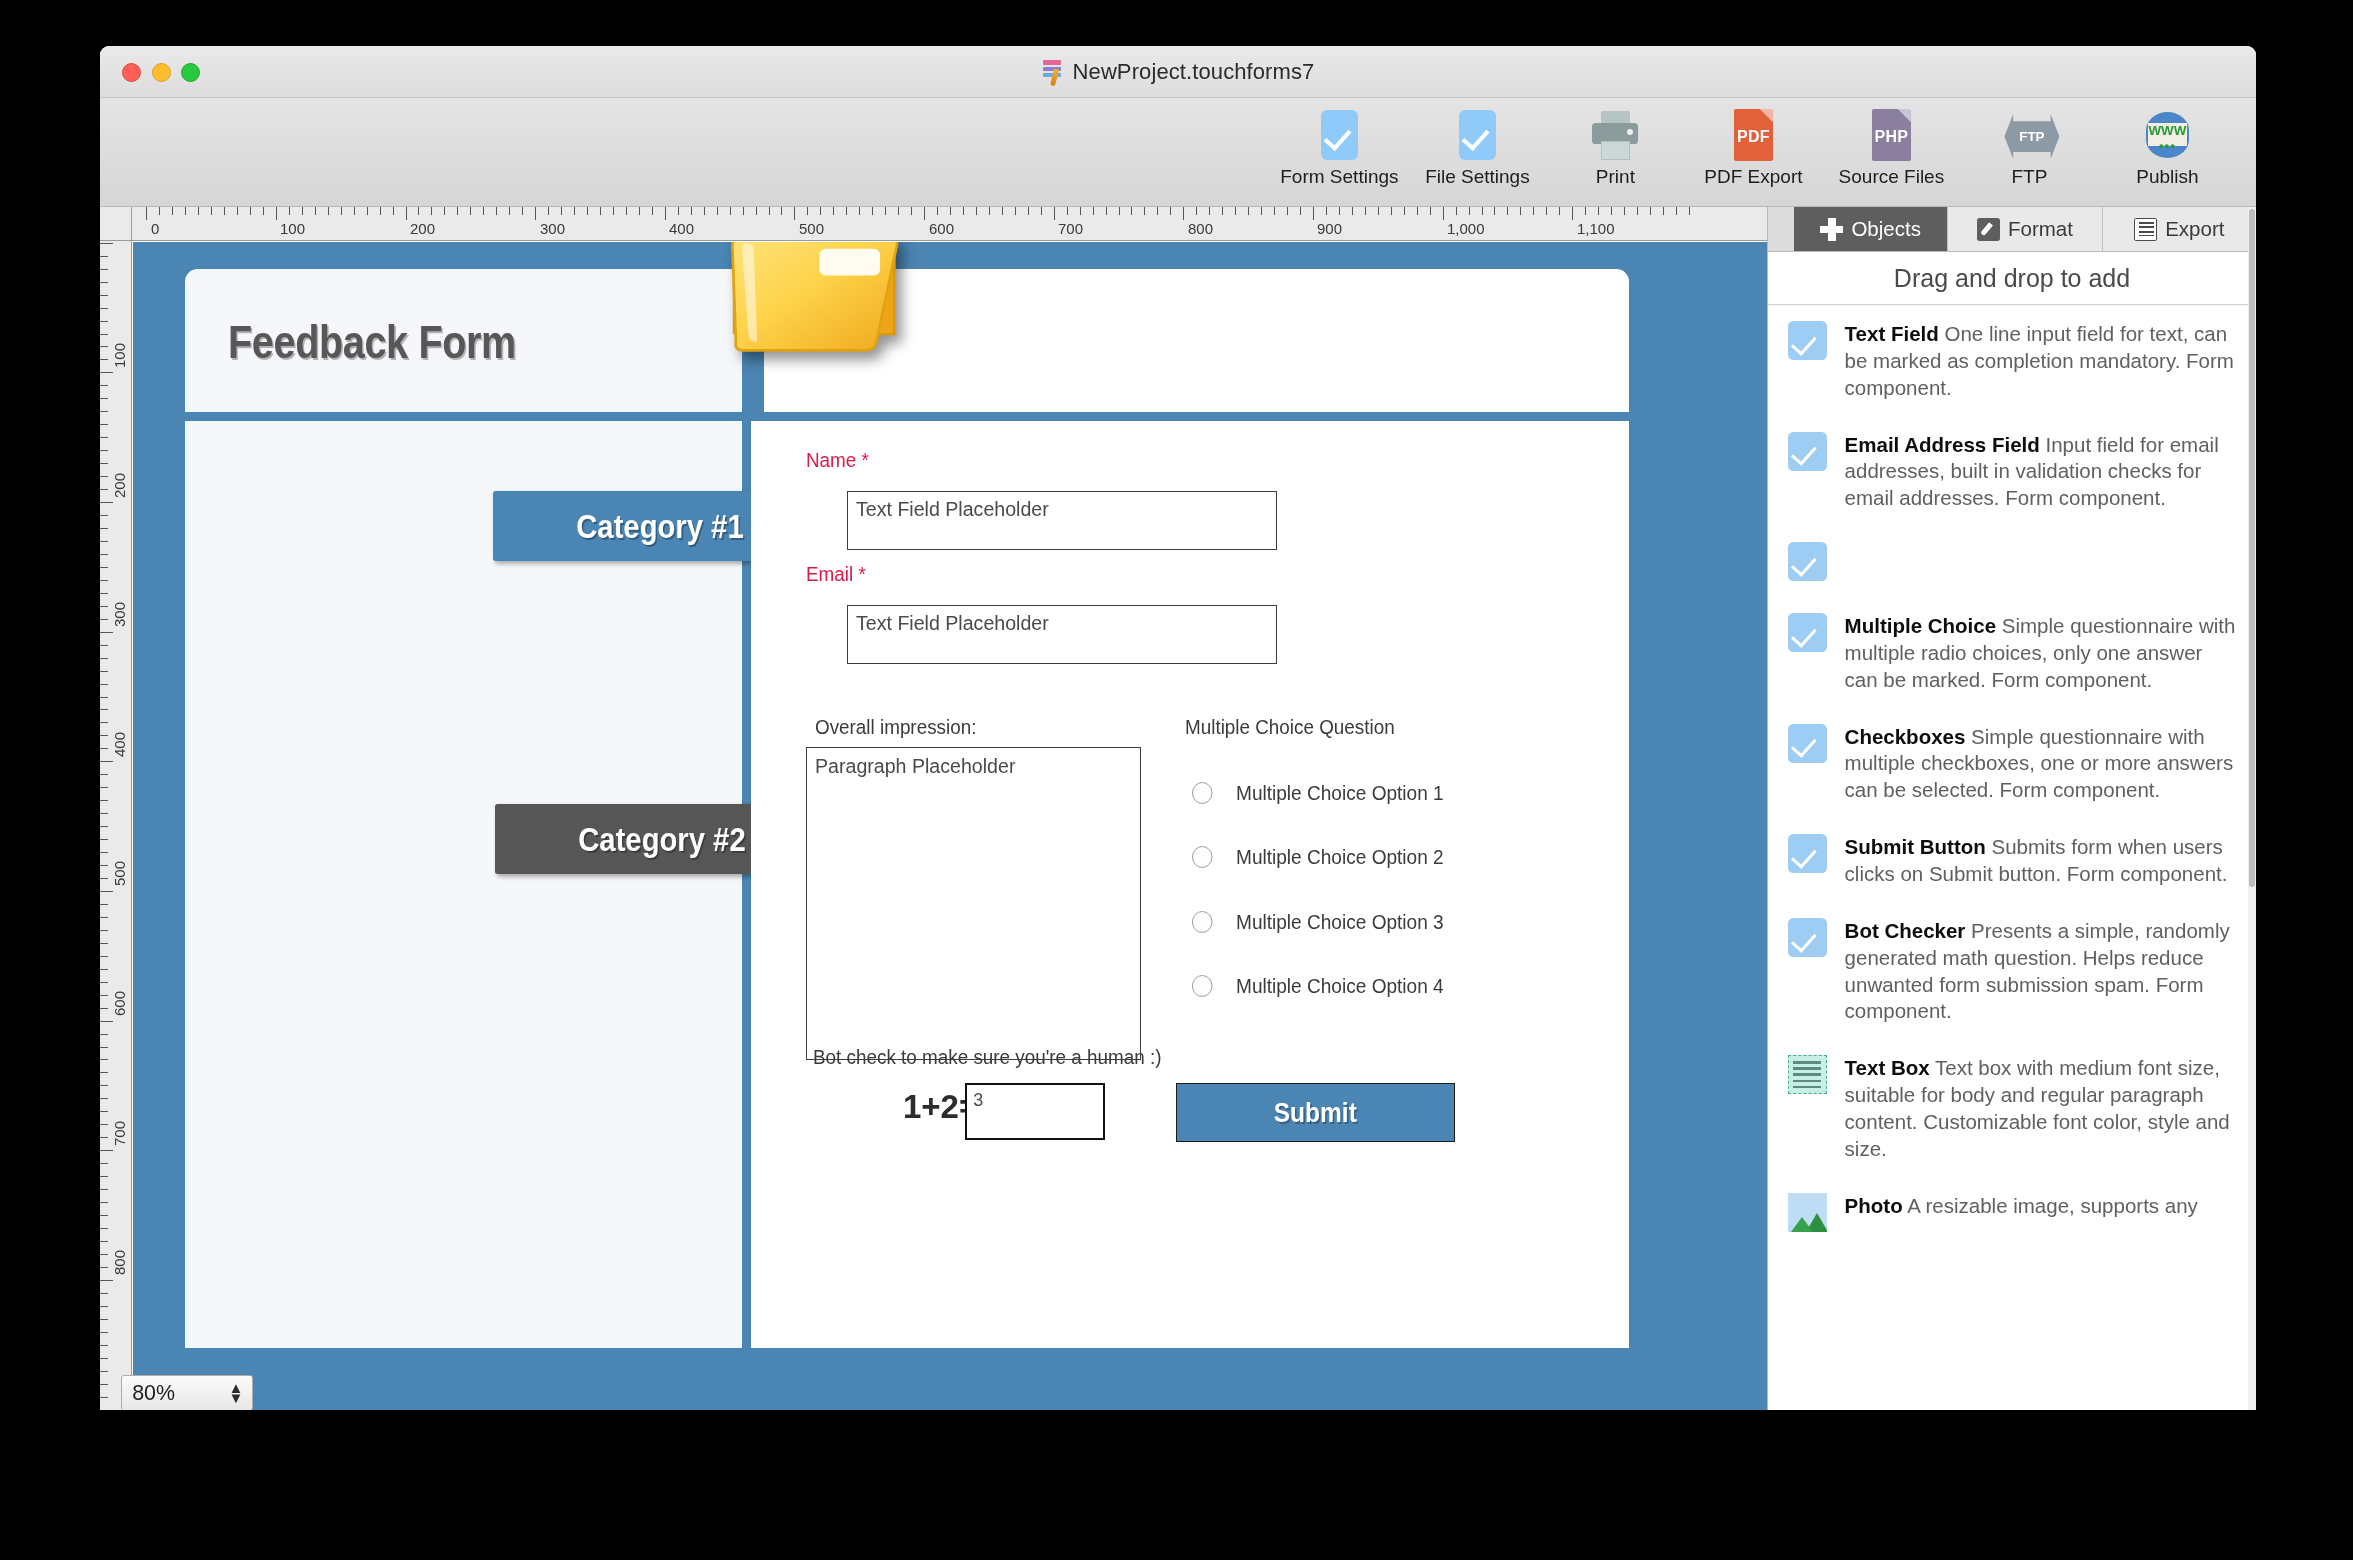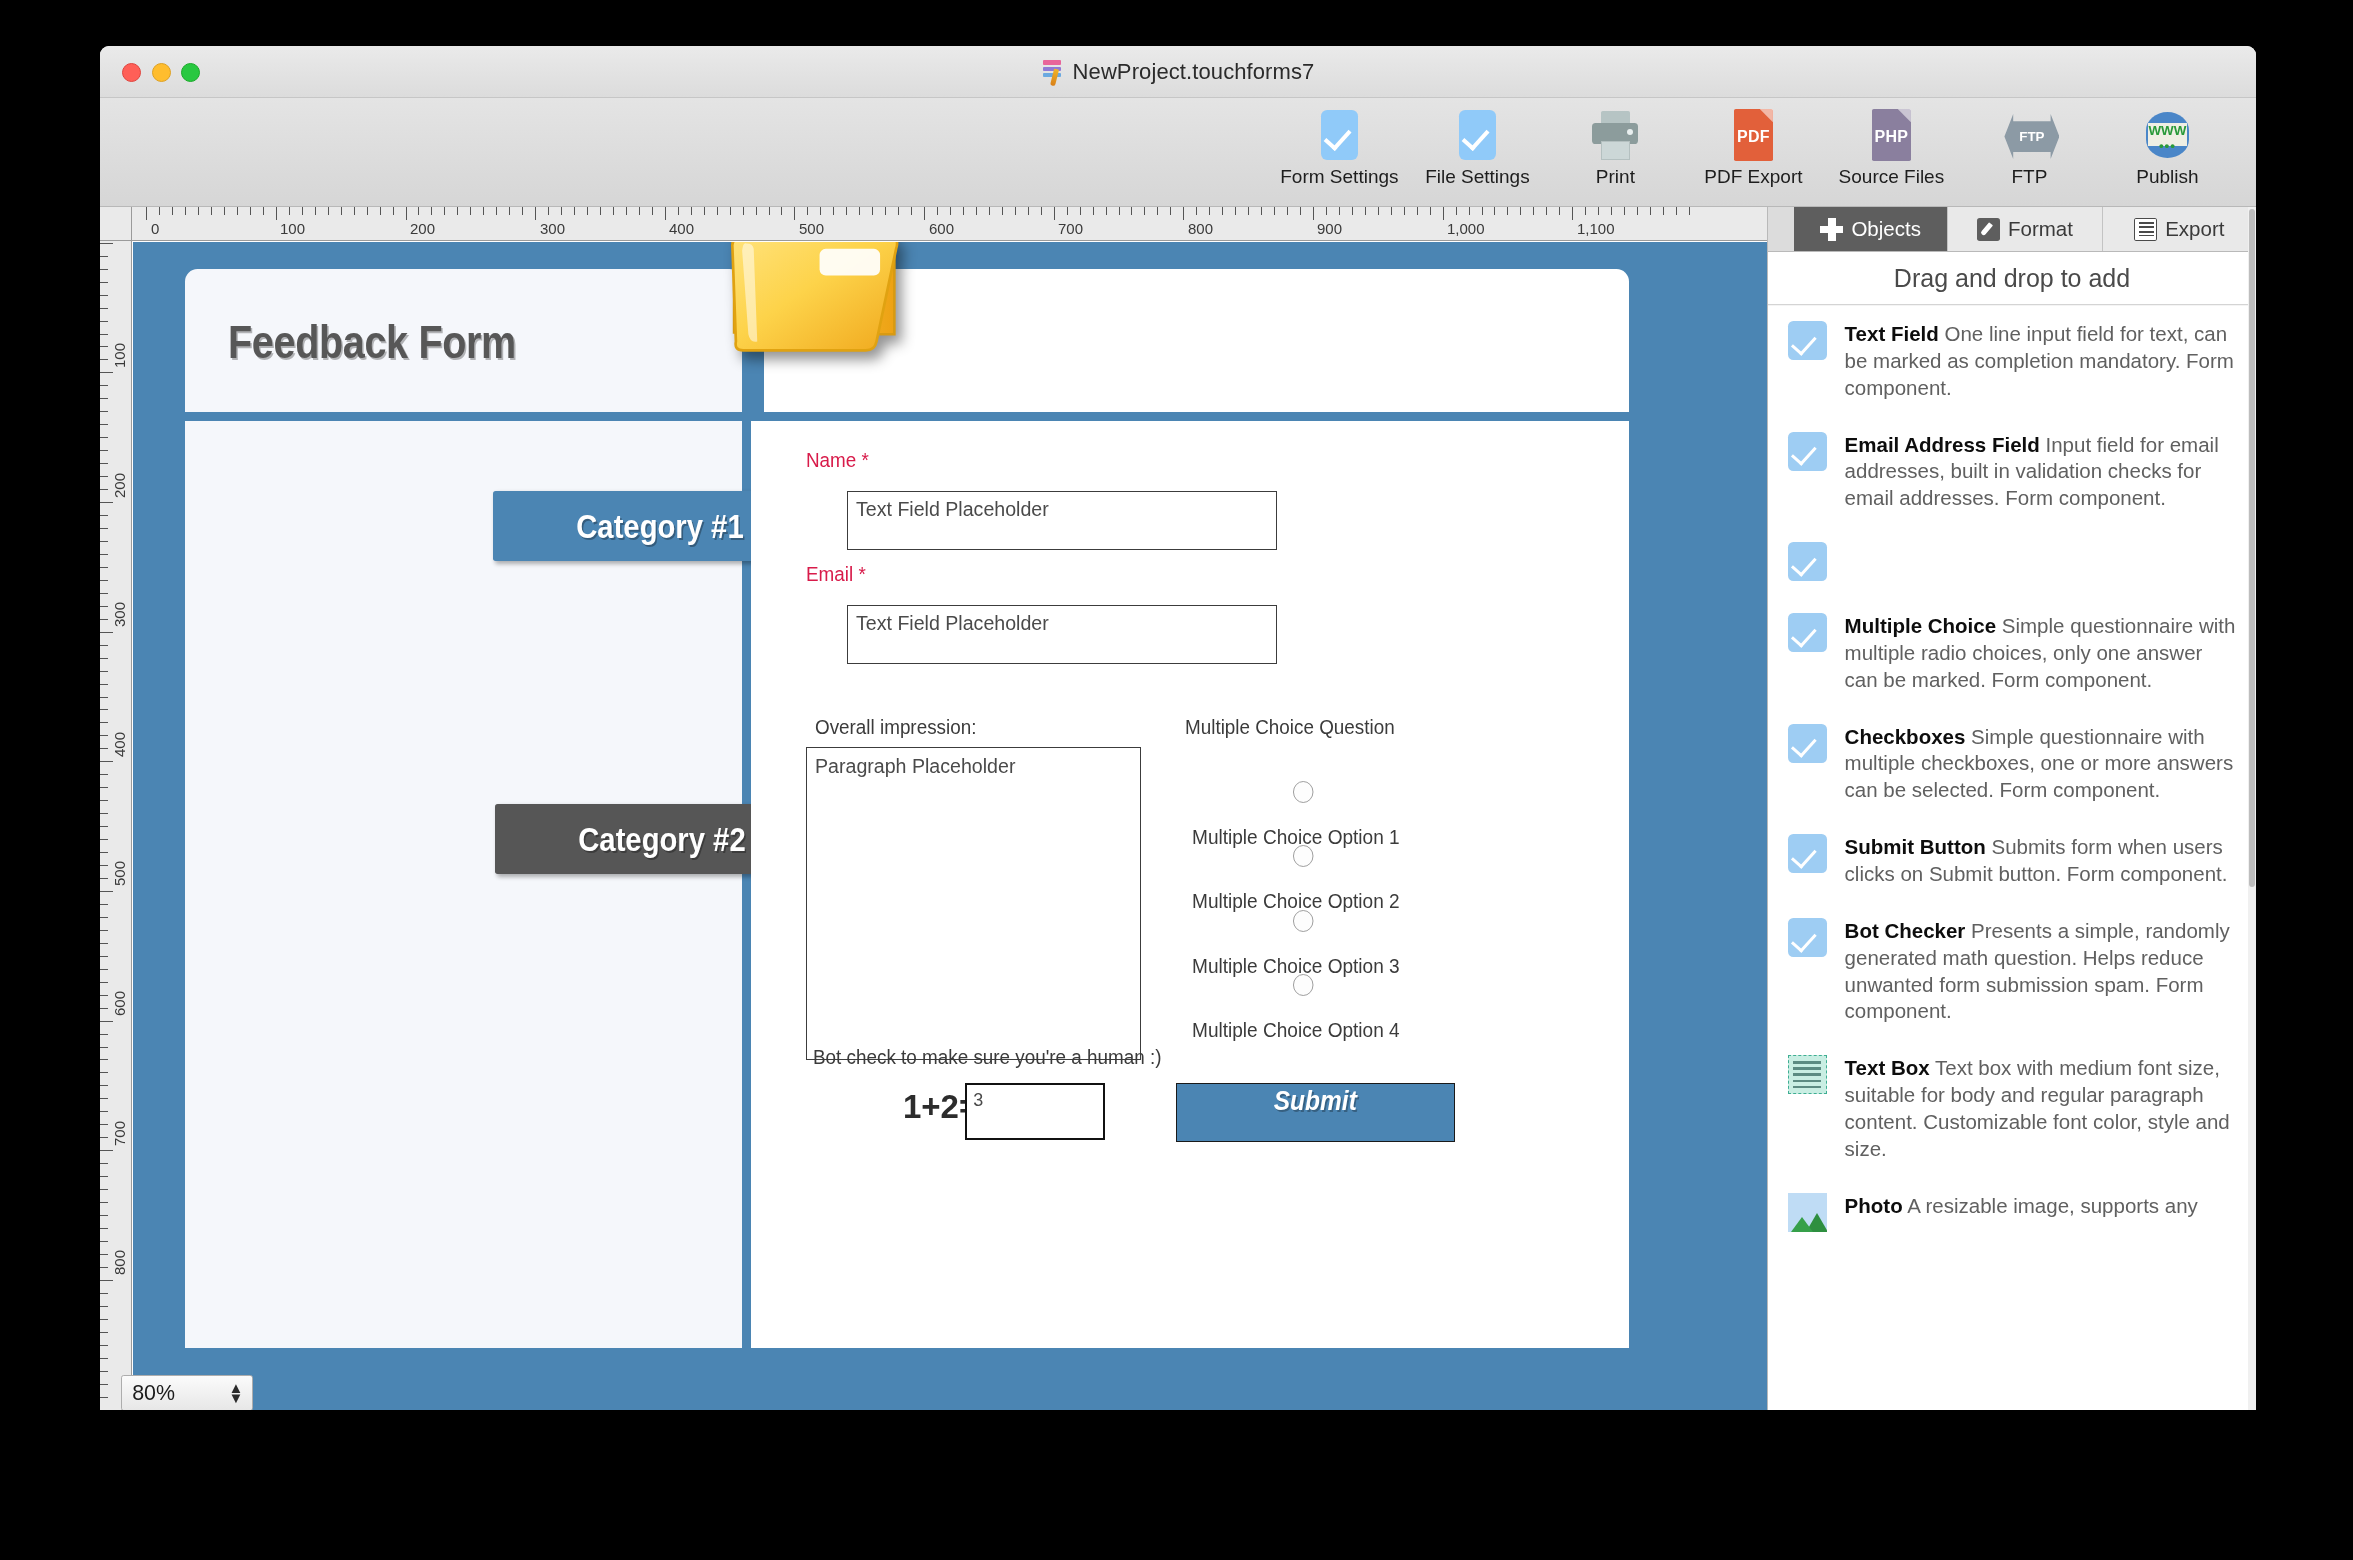--- a/index.html
+++ b/index.html
@@ -195,21 +195,21 @@
     position: absolute; font-size: 20.5px; color: #3b3b3b;
     font-family: "Liberation Sans Narrow", "Liberation Sans", sans-serif;
     transform: scaleX(.92); transform-origin: left center; white-space: nowrap;
   }
   #para-box {
     position: absolute; left: 55px; top: 273px; width: 335px; height: 313px;
     background: #fff; border: 1.8px solid #3c3c3c;
     font-size: 19.6px; color: #4a4a4a; padding: 7.1px 0 0 8px;
     font-family: "Liberation Sans Narrow", "Liberation Sans", sans-serif;
   }
-  .mc-row { position: absolute; display: flex; align-items: center; gap: 22px; flex-direction: column; }
+  .mc-row { position: absolute; display: flex; align-items: center; gap: 22px; }
   .radio {
     width: 22px; height: 22px; border-radius: 50%;
     border: 0.9px solid #9b9b9b; background: #fdfdfd;
   }
   .mc-row span {
     font-size: 20.5px; color: #3b3b3b;
     font-family: "Liberation Sans Narrow", "Liberation Sans", sans-serif;
     transform: scaleX(.93); transform-origin: left center; white-space: nowrap;
   }
   #bot-eq {
@@ -219,21 +219,21 @@
   }
   #bot-input {
     position: absolute; left: 214px; top: 524px; width: 140px; height: 57px;
     background: #fff; border: 2.7px solid #111;
     font-size: 18px; color: #4a4a4a; padding: 4.5px 0 0 6.2px;
     font-family: "Liberation Sans Narrow", "Liberation Sans", sans-serif;
   }
   #submit-btn {
     position: absolute; left: 425px; top: 524px; width: 279px; height: 59px;
     background: #4b85b3; border: 1.8px solid #1a1a1a;
-    display: flex; align-items: flex-start; justify-content: center; font-style: italic;
+    display: flex; align-items: center; justify-content: center;
   }
   #submit-btn span {
     font-family: "Liberation Sans Narrow", "Liberation Sans", sans-serif;
     font-size: 28.5px; font-weight: bold; color: #fff;
     text-shadow: 1.8px 1.8px 0 rgba(0,0,0,.28); transform: scaleX(.86);
   }
 
   
   #zoom-widget {
     position: absolute; left: 21.4px; bottom: 0; width: 132px; height: 36px;

